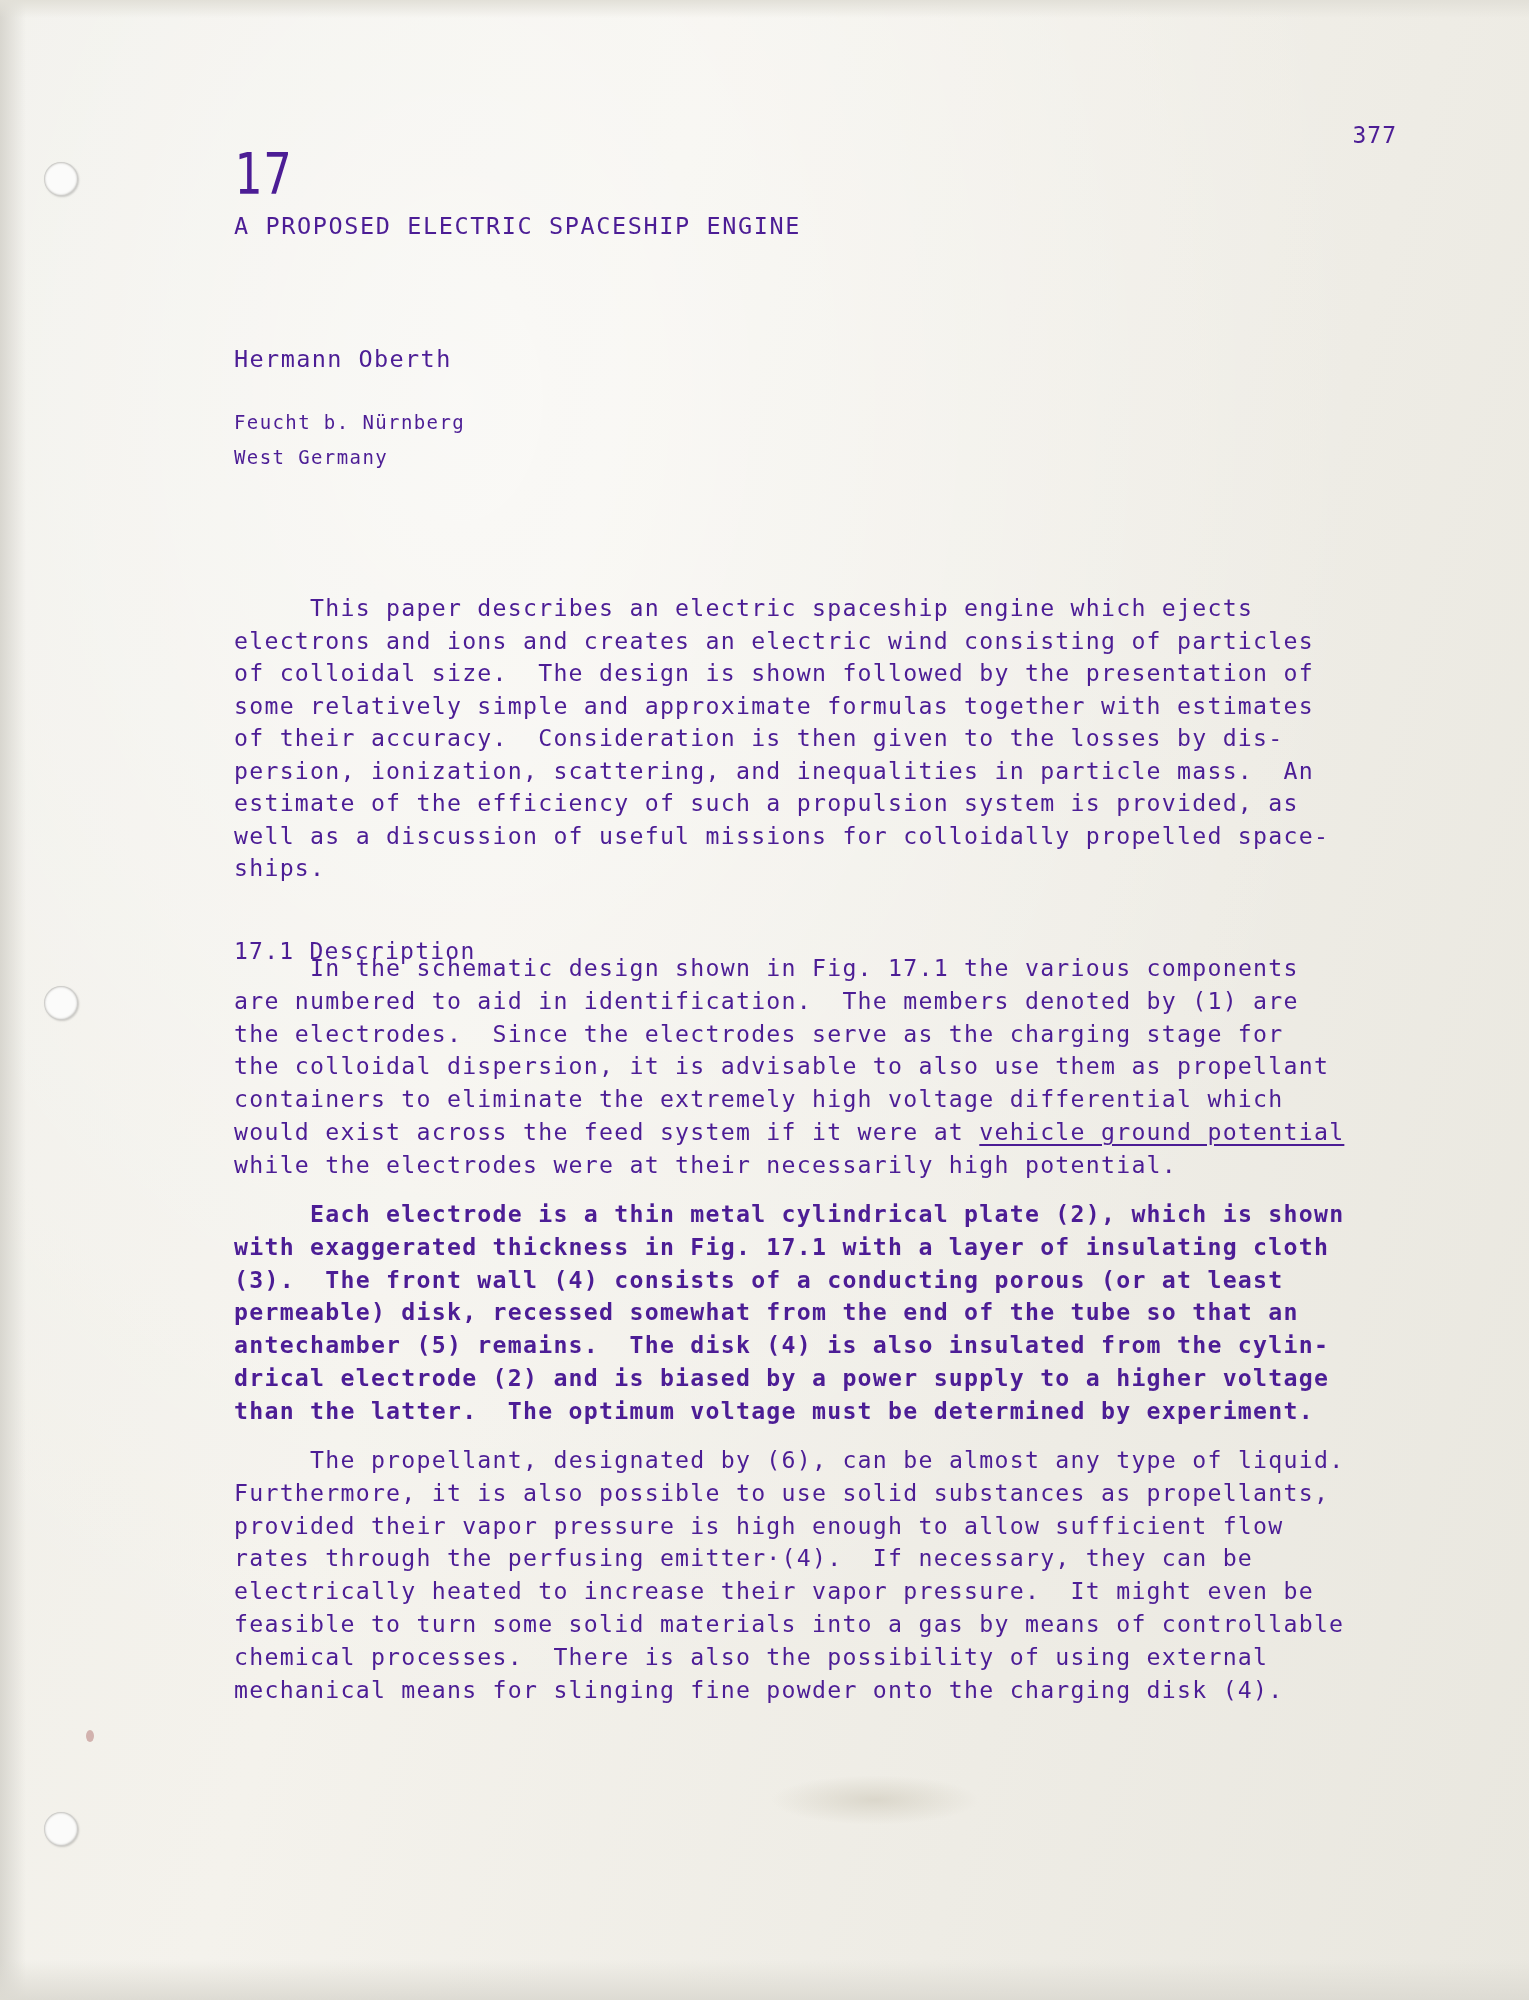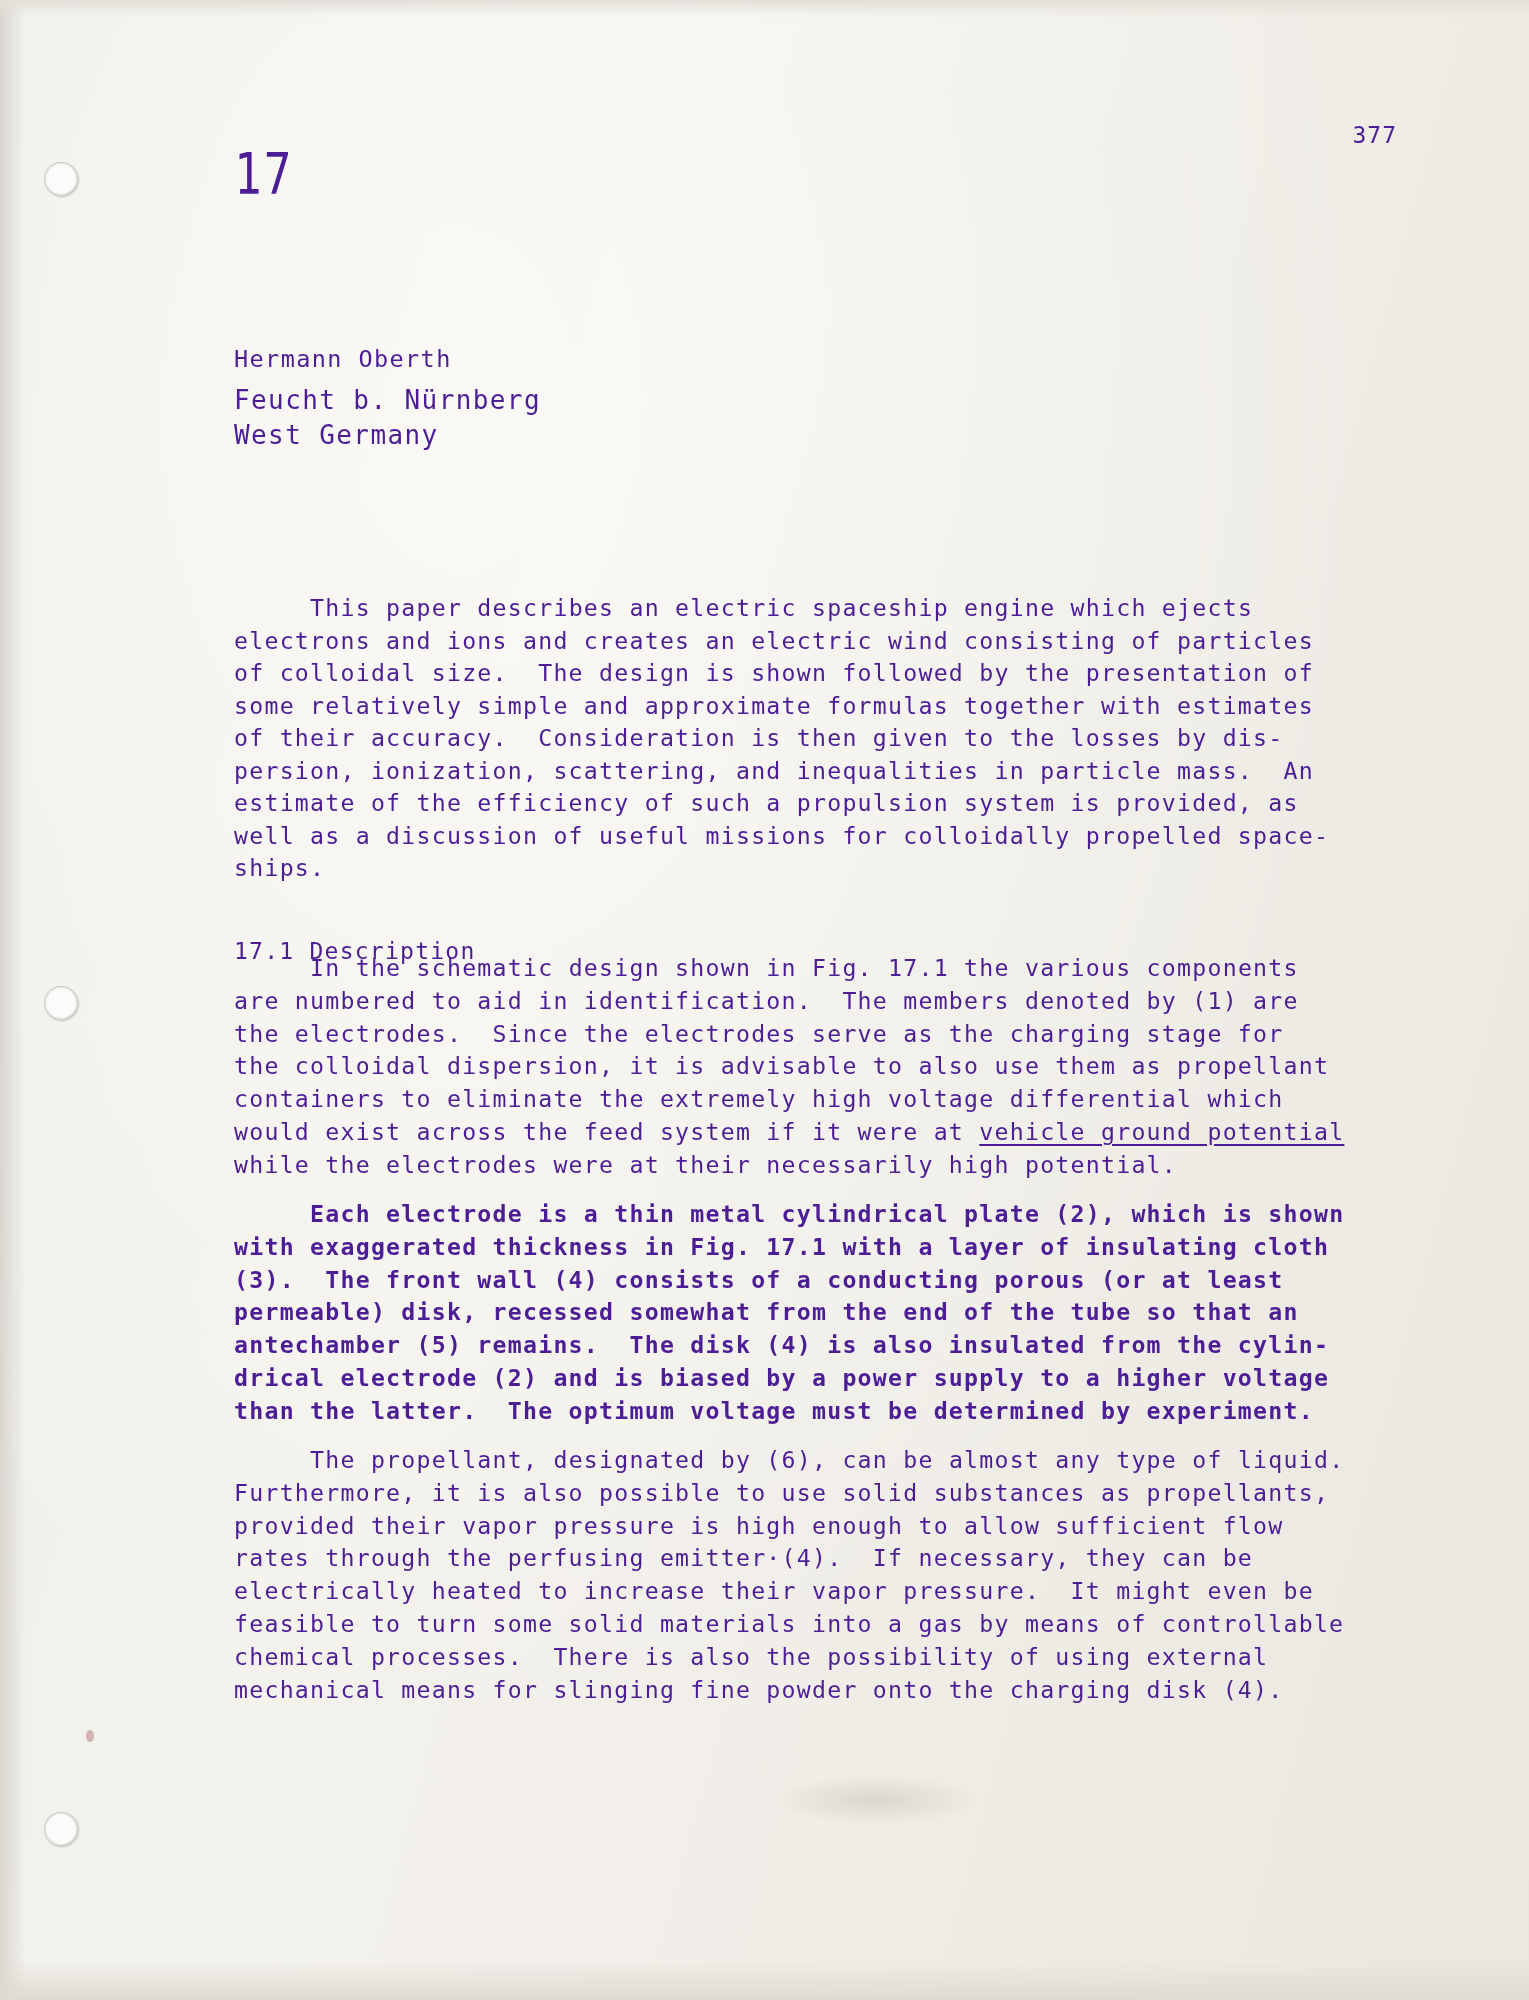--- a/index.html
+++ b/index.html
@@ -89,22 +89,22 @@
     left: 234px;
     top: 342px;
     font-size: 23.5px;
     line-height: 35px;
     letter-spacing: 1.4px;
     text-align: center;
   }
   .affiliation-block {
     position: absolute;
     left: 234px;
-    top: 383px;
-    font-size: 26px;
+    top: 405px;
+    font-size: 19px;
     line-height: 35px;
     letter-spacing: 1.4px;
   }
   .body-text {
     position: absolute;
     left: 234px;
     top: 592px;
     width: 1180px;
     font-size: 23.2px;
     line-height: 32.5px;
@@ -179,20 +179,21 @@
   <div class="paper-edge-bottom"></div>
 
   <div class="punch-hole" id="hole-1"></div>
   <div class="punch-hole" id="hole-2"></div>
   <div class="punch-hole" id="hole-3"></div>
 
   <div class="page-number">377</div>
 
   <div class="chapter-number">17</div>
 
+  <div class="doc-title">A PROPOSED ELECTRIC SPACESHIP ENGINE</div>
 
   <div class="author-block">Hermann Oberth</div>
 
   <div class="affiliation-block">
     <div>Feucht b. Nürnberg</div>
     <div>West Germany</div>
   </div>
 
   <div class="body-text">     This paper describes an electric spaceship engine which ejects
 electrons and ions and creates an electric wind consisting of particles

